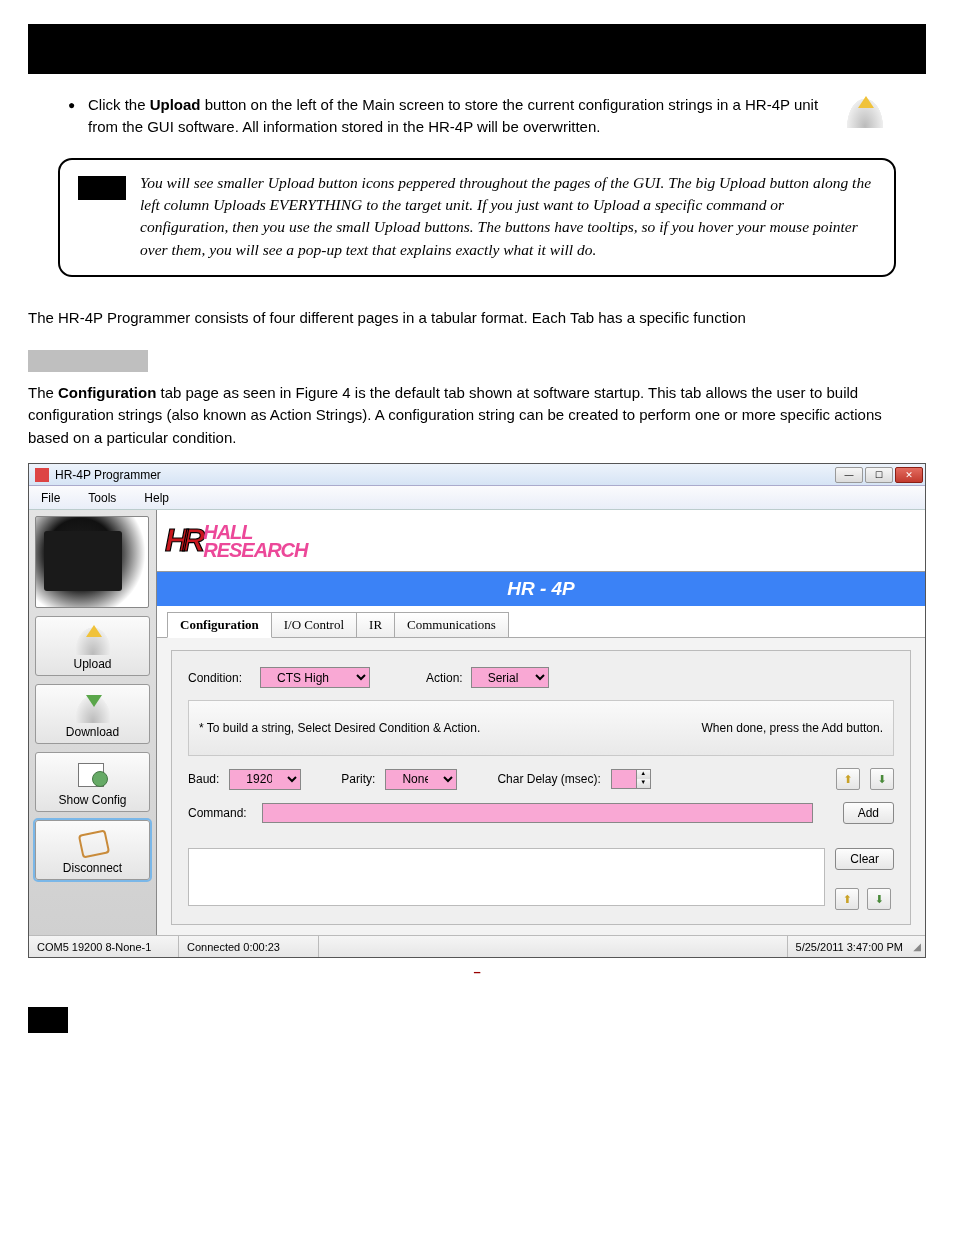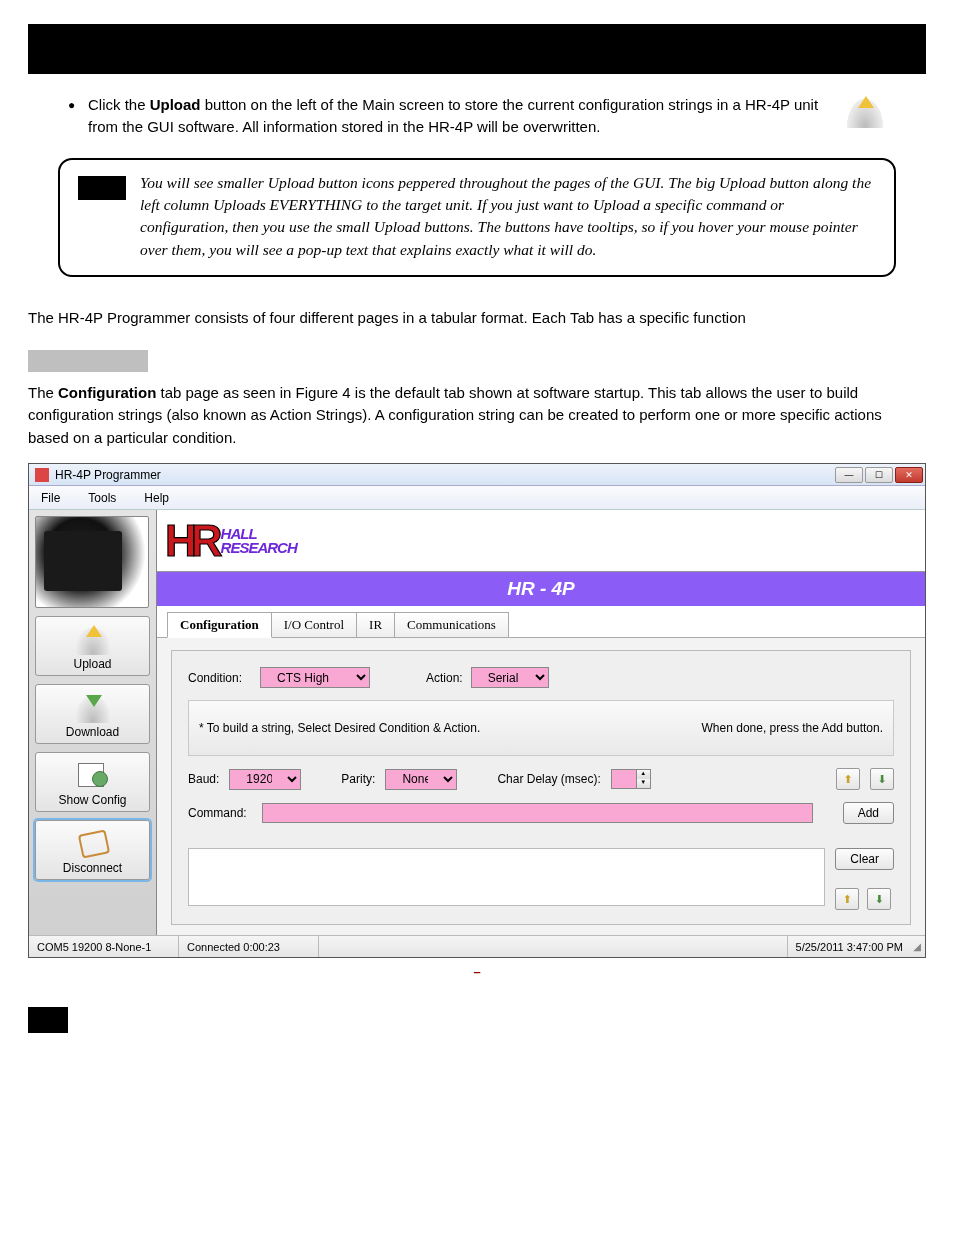--- a/index.html
+++ b/index.html
@@ -31,23 +31,23 @@
   .upload-ic { background: radial-gradient(ellipse at 50% 95%, #bbb 0%, #eee 60%, transparent 61%); }
   .upload-ic::after { content:""; position:absolute; left:14px; top:2px; width:0;height:0;border-left:8px solid transparent;border-right:8px solid transparent;border-bottom:12px solid #f0c23a;}
   .download-ic { background: radial-gradient(ellipse at 50% 95%, #bbb 0%, #eee 60%, transparent 61%); }
   .download-ic::after { content:""; position:absolute; left:14px; top:4px; width:0;height:0;border-left:8px solid transparent;border-right:8px solid transparent;border-top:12px solid #5aa64a;}
   .config-ic::before{content:"";position:absolute;left:6px;top:4px;width:24px;height:22px;background:#fff;border:1px solid #777;}
   .config-ic::after{content:"";position:absolute;left:20px;top:12px;width:14px;height:14px;border-radius:50%;background:#6a6;border:1px solid #474;}
   .disc-ic::before{content:"";position:absolute;left:8px;top:5px;width:24px;height:20px;border:2px solid #c98b3a;border-radius:4px;transform:rotate(-12deg);}
   .selected { outline: 2px solid #7ab7e8; }
   .right-col { flex: 1; display: flex; flex-direction: column; }
   .logo-row { height: 62px; background: #fff; display: flex; align-items: center; padding-left: 8px; gap: 4px; border-bottom: 1px solid #999;}
-  .hr-logo-l { font-family: 'Arial Black', Arial; font-size: 44px; font-weight: 900; letter-spacing: -6px; color: #c9171e; -webkit-text-stroke: 1.2px #000; }
-  .hr-logo-r { font-family: 'Arial Black', Arial; font-size: 15px; font-style: italic; font-weight: 900; letter-spacing: -1px; line-height: 0.9; color:#6d28d9; }
-  .blue-band { background: #8b5cf6; color: #fff; text-align: center; font-weight: bold; font-style: italic; font-family: 'Trebuchet MS', Arial; font-size: 19px; padding: 6px 0; }
+  .hr-logo-l { font-family: 'Arial Black', Arial; font-size: 32px; font-style: italic; font-weight: 900; letter-spacing: -6px; color: #c9171e; -webkit-text-stroke: 1.2px #000; }
+  .hr-logo-r { font-family: 'Arial Black', Arial; font-size: 20px; font-style: italic; font-weight: 900; letter-spacing: -1px; line-height: 0.9; color:#ec4899; }
+  .blue-band { background: #3b82f6; color: #fff; text-align: center; font-weight: bold; font-style: italic; font-family: 'Trebuchet MS', Arial; font-size: 19px; padding: 6px 0; }
   .tabs-strip { background: #fff; padding: 6px 10px 0 10px; display: flex; gap: 0; border-bottom: 1px solid #aaa;}
   .tab { padding: 4px 12px; border: 1px solid #aaa; border-bottom: none; background: linear-gradient(#fff,#eee); font-family: Georgia, serif; font-size: 13px; margin-right: -1px; position:relative;}
   .tab.active { background: #fff; font-weight: bold; z-index:1; border-bottom:1px solid #fff; margin-bottom:-1px;}
   .config-panel { background: #f3f3f3; padding: 12px 14px 10px 14px; flex: 1; }
   .panel-box { border: 1px solid #bbb; background: #efefef; padding: 16px 16px 12px 16px; }
   .row1 { display: flex; align-items: center; gap: 8px; margin-bottom: 12px; font-size:12px;}
   .lbl { display: inline-block; min-width: 64px; }
   select, input[type=text] { font-size: 12px; padding: 1px 12px; border: 1px solid #888; background: #f9a8d4; height: 20px; font-family:Liberation Sans, sans-serif;}
   select { height: 21px; }
   .instr-bar { background: linear-gradient(#fafafa,#e9e9e9); border: 1px solid #c9c9c9; padding: 20px 10px; display: flex; justify-content: space-between; font-size: 12px; margin-bottom: 12px; }

